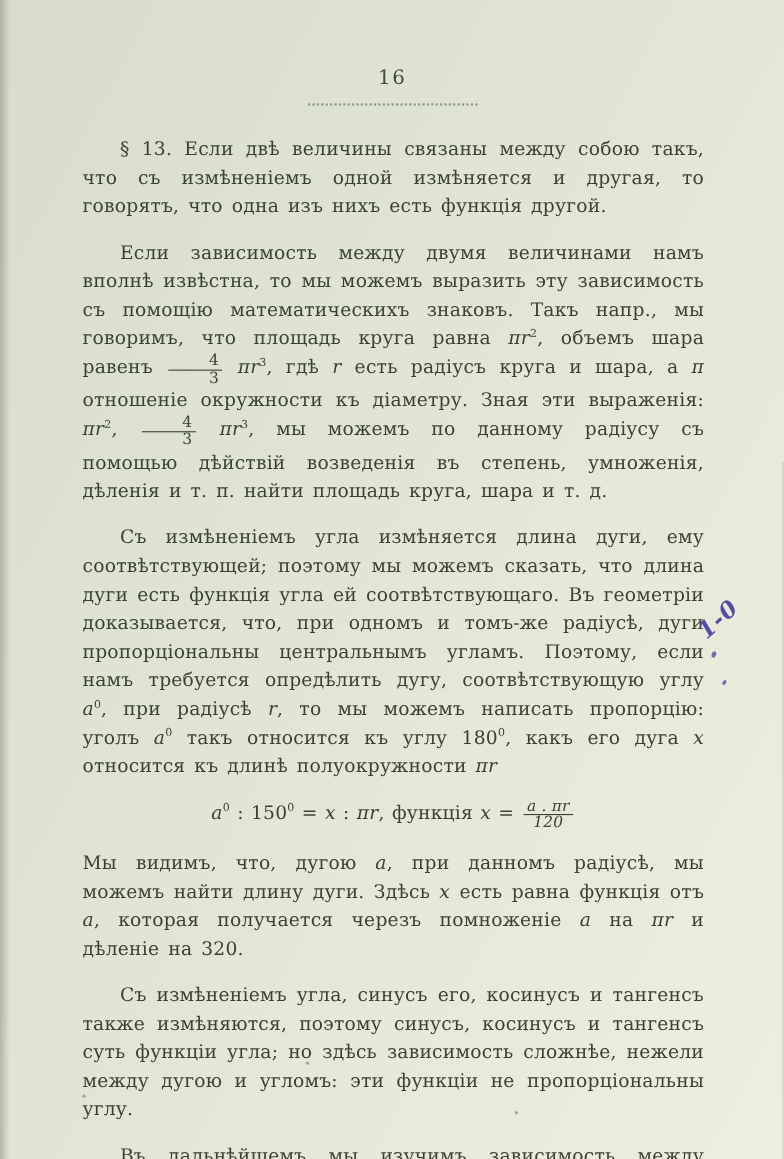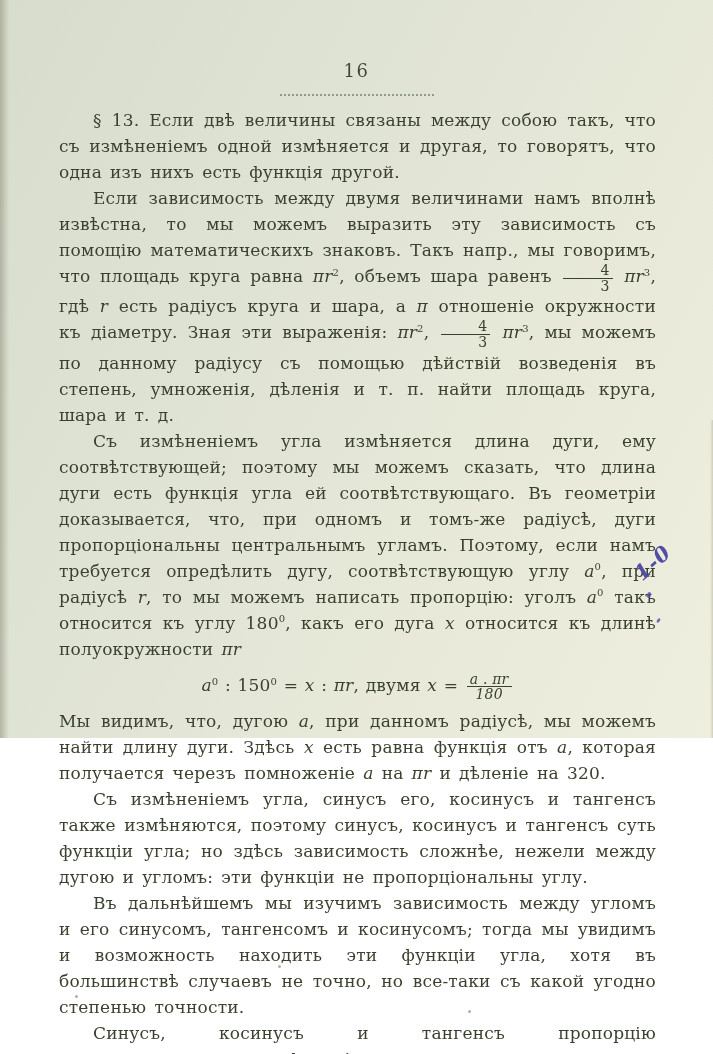--- a/index.html
+++ b/index.html
@@ -1,21 +1,21 @@
 <!DOCTYPE html>
 <html><head>
 <meta charset="utf-8">
 <style>
   html,body { margin:0; padding:0; }
   body {
     width:713px; height:1054px; overflow:hidden;
     font-family:"DejaVu Serif", serif;
   }
   .paper {
-    position:relative; width:713px; height:738px;
+    position:relative; width:713px; height:1054px;
     background:linear-gradient(118deg, #d8dccd 0%, #dfe3d4 35%, #e8e9d9 70%, #efefdf 100%);
     color:#3a422f;
   }
   .paper::before { 
     content:""; position:absolute; left:0; top:0; bottom:0; width:9px;
     background:linear-gradient(90deg, rgba(82,76,52,0.30), rgba(82,76,52,0));
     pointer-events:none;
   }
   .paper::after { 
     content:""; position:absolute; right:0; top:420px; bottom:0; width:3px;
@@ -28,21 +28,21 @@
   }
   .rule {
     position:absolute; top:94px; left:280px; width:154px; height:0;
     border-top:2px dotted #8e9b87;
   }
   .body-text {
     position:absolute; top:107px; left:59px; width:597px;
     font-size:17px; line-height:26px; text-align:justify;
     word-spacing:2.5px; letter-spacing:0.2px;
   }
-  .body-text p { margin:0; }
+  .body-text p { margin:16px; }
   .body-text p.indent { text-indent:34px; }
   .body-text p.center { text-align:center; text-indent:0; margin:10px 0 6px 0; word-spacing:1px; }
   .sup { font-size:10px; vertical-align:super; line-height:0; }
   .it { font-style:italic; }
   .frac {
     display:inline-block; vertical-align:-0.6em; text-align:center;
     line-height:1.05; font-size:14px; margin:0 2px; word-spacing:0;
   }
   .frac .num { display:block; border-bottom:1px solid #3a422f; padding:0 3px; }
   .frac .den { display:block; }
@@ -63,21 +63,21 @@
 </head>
 <body>
 
 <div class="paper">
   <div class="pagenum">16</div>
   <div class="rule"></div>
   <div class="body-text" id="page-body">
       <p class="indent"><span>§ 13. Если двѣ величины связаны между собою такъ, что съ измѣненіемъ одной измѣняется и другая, то говорятъ, что одна изъ нихъ есть функція другой.</span></p>
       <p class="indent"><span>Если зависимость между двумя величинами намъ вполнѣ извѣстна, то мы можемъ выразить эту зависимость съ помощію математическихъ знаковъ. Такъ напр., мы говоримъ, что площадь круга равна </span><span class="it">πr</span><span class="sup">2</span><span>, объемъ шара равенъ </span><span class="frac"><span class="num">4</span><span class="den">3</span></span><span> </span><span class="it">πr</span><span class="sup">3</span><span>, гдѣ </span><span class="it">r</span><span> есть радіусъ круга и шара, а </span><span class="it">π</span><span> отношеніе окружности къ діаметру. Зная эти выраженія: </span><span class="it">πr</span><span class="sup">2</span><span>, </span><span class="frac"><span class="num">4</span><span class="den">3</span></span><span> </span><span class="it">πr</span><span class="sup">3</span><span>, мы можемъ по данному радіусу съ помощью дѣйствій возведенія въ степень, умноженія, дѣленія и т. п. найти площадь круга, шара и т. д.</span></p>
       <p class="indent"><span>Съ измѣненіемъ угла измѣняется длина дуги, ему соотвѣтствующей; поэтому мы можемъ сказать, что длина дуги есть функція угла ей соотвѣтствующаго. Въ геометріи доказывается, что, при одномъ и томъ-же радіусѣ, дуги пропорціональны центральнымъ угламъ. Поэтому, если намъ требуется опредѣлить дугу, соотвѣтствующую углу </span><span class="it">a</span><span class="sup">0</span><span>, при радіусѣ </span><span class="it">r</span><span>, то мы можемъ написать пропорцію: уголъ </span><span class="it">a</span><span class="sup">0</span><span> такъ относится къ углу 180</span><span class="sup">0</span><span>, какъ его дуга </span><span class="it">x</span><span> относится къ длинѣ полуокружности </span><span class="it">πr</span></p>
-      <p class="center"><span class="it">a</span><span class="sup">0</span><span> : 150</span><span class="sup">0</span><span> = </span><span class="it">x</span><span> : </span><span class="it">πr</span><span>, двумя </span><span class="it">x</span><span> = </span><span class="frac it"><span class="num">a . πr</span><span class="den">180</span></span></p>
+      <p class="center"><span class="it">a</span><span class="sup">0</span><span> : 150</span><span class="sup">0</span><span> = </span><span class="it">x</span><span> : </span><span class="it">πr</span><span>, функція </span><span class="it">x</span><span> = </span><span class="frac it"><span class="num">a . πr</span><span class="den">120</span></span></p>
       <p class="noindent"><span>Мы видимъ, что, дугою </span><span class="it">a</span><span>, при данномъ радіусѣ, мы можемъ найти длину дуги. Здѣсь </span><span class="it">x</span><span> есть равна функція отъ </span><span class="it">a</span><span>, которая получается черезъ помноженіе </span><span class="it">a</span><span> на </span><span class="it">πr</span><span> и дѣленіе на 320.</span></p>
       <p class="indent"><span>Съ измѣненіемъ угла, синусъ его, косинусъ и тангенсъ также измѣняются, поэтому синусъ, косинусъ и тангенсъ суть функціи угла; но здѣсь зависимость сложнѣе, нежели между дугою и угломъ: эти функціи не пропорціональны углу.</span></p>
       <p class="indent"><span>Въ дальнѣйшемъ мы изучимъ зависимость между угломъ и его синусомъ, тангенсомъ и косинусомъ; тогда мы увидимъ и возможность находить эти функціи угла, хотя въ большинствѣ случаевъ не точно, но все-таки съ какой угодно степенью точности.</span></p>
       <p class="indent"><span>Синусъ, косинусъ и тангенсъ пропорцію </span><span class="it">тригонометрическими</span><span> функціями угла.</span></p>
     </div>
   <div class="margin-note">1-0</div>
   <div class="speck s1"></div>
   <div class="speck s2"></div>
   <div class="dust d1"></div>
   <div class="dust d2"></div>

